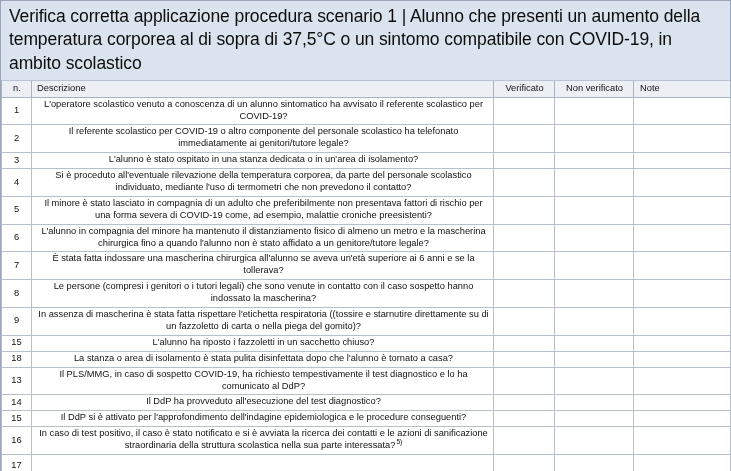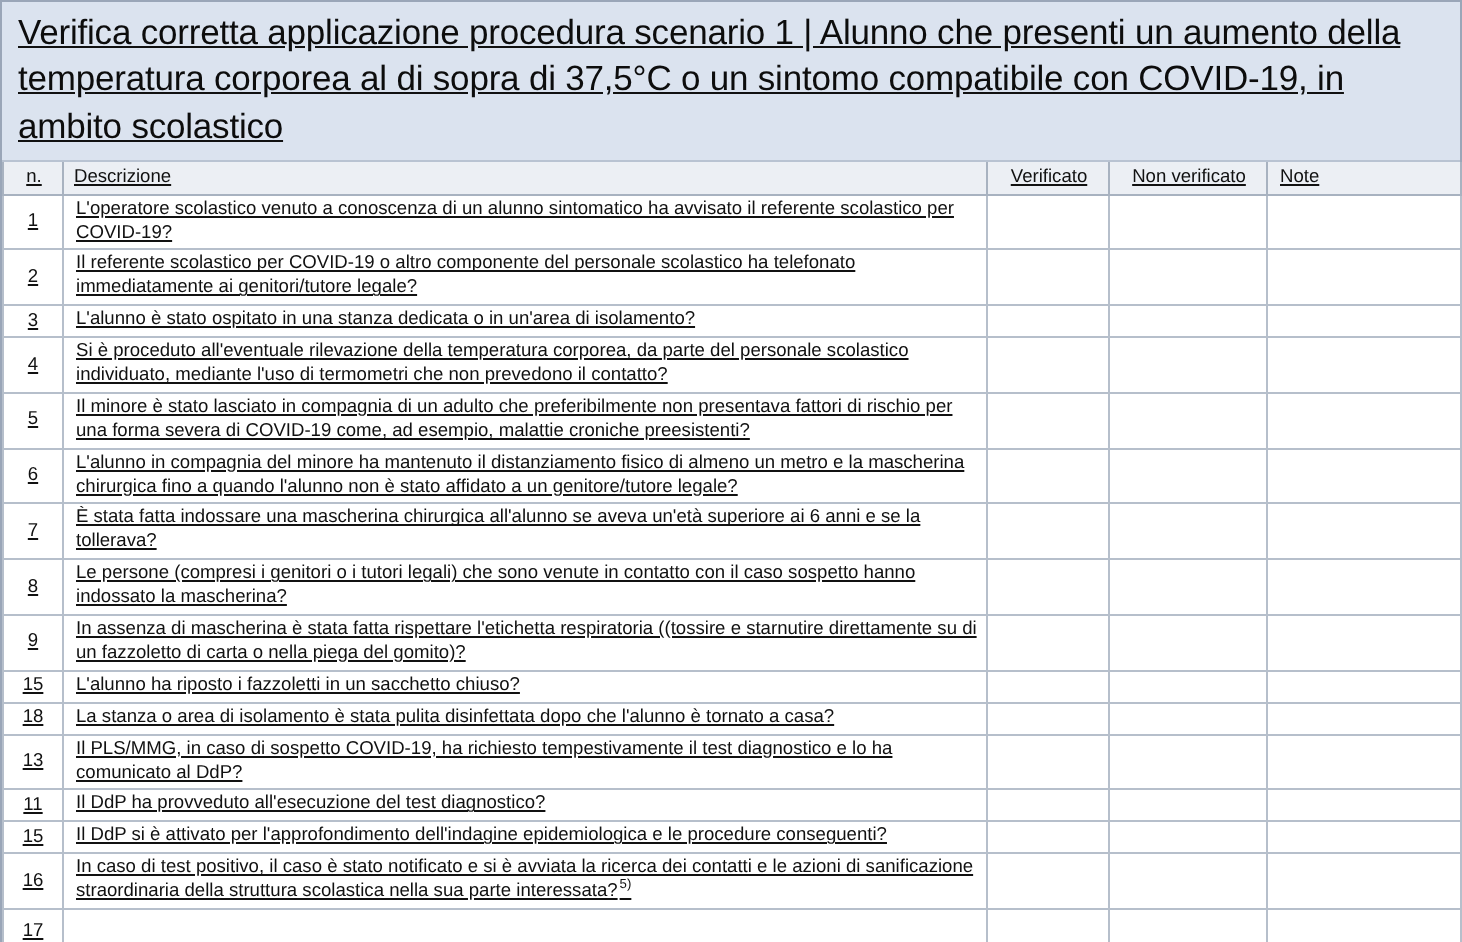--- a/index.html
+++ b/index.html
@@ -14,21 +14,20 @@
     color: #111111;
     overflow: hidden;
   }
   #page {
     width: 731px;
     height: 471px;
     position: relative;
     box-sizing: border-box;
     border: 1px solid #9aa6b8;
     background: #ffffff;
-    text-decoration: underline;
   }
   .title-bar {
     background: #dbe3ef;
     padding: 4px 6px 5px 8px;
     font-size: 17.5px;
     line-height: 1.33;
     color: #0d0d0d;
     letter-spacing: -0.1px;
     border-bottom: 1px solid #b9c3d2;
   }
@@ -68,21 +67,21 @@
     vertical-align: middle;
     box-sizing: border-box;
     background: #ffffff;
   }
   tbody td.cell-n {
     text-align: center;
     padding: 0 2px;
     color: #111111;
   }
   tbody td.cell-desc {
-    text-align: left;
+    text-align: center;
     color: #111111;
     hyphens: none;
   }
   tbody td.cell-blank { background: #ffffff; }
   tbody tr.two-line td { height: 23px; }
   tbody tr.one-line td { height: 13px; }
   sup.fn {
     font-size: 6.6px;
     vertical-align: super;
     line-height: 0;
@@ -192,21 +191,21 @@
           <td class="cell-blank"></td>
         </tr>
         <tr class="two-line">
           <td class="cell-n">13</td>
           <td class="cell-desc"><span>Il PLS/MMG, in caso di sospetto COVID-19, ha richiesto tempestivamente il test diagnostico e lo ha comunicato al DdP?</span></td>
           <td class="cell-blank"></td>
           <td class="cell-blank"></td>
           <td class="cell-blank"></td>
         </tr>
         <tr class="one-line">
-          <td class="cell-n">11</td>
+          <td class="cell-n">14</td>
           <td class="cell-desc"><span>Il DdP ha provveduto all'esecuzione del test diagnostico?</span></td>
           <td class="cell-blank"></td>
           <td class="cell-blank"></td>
           <td class="cell-blank"></td>
         </tr>
         <tr class="one-line">
           <td class="cell-n">15</td>
           <td class="cell-desc"><span>Il DdP si è attivato per l'approfondimento dell'indagine epidemiologica e le procedure conseguenti?</span></td>
           <td class="cell-blank"></td>
           <td class="cell-blank"></td>

